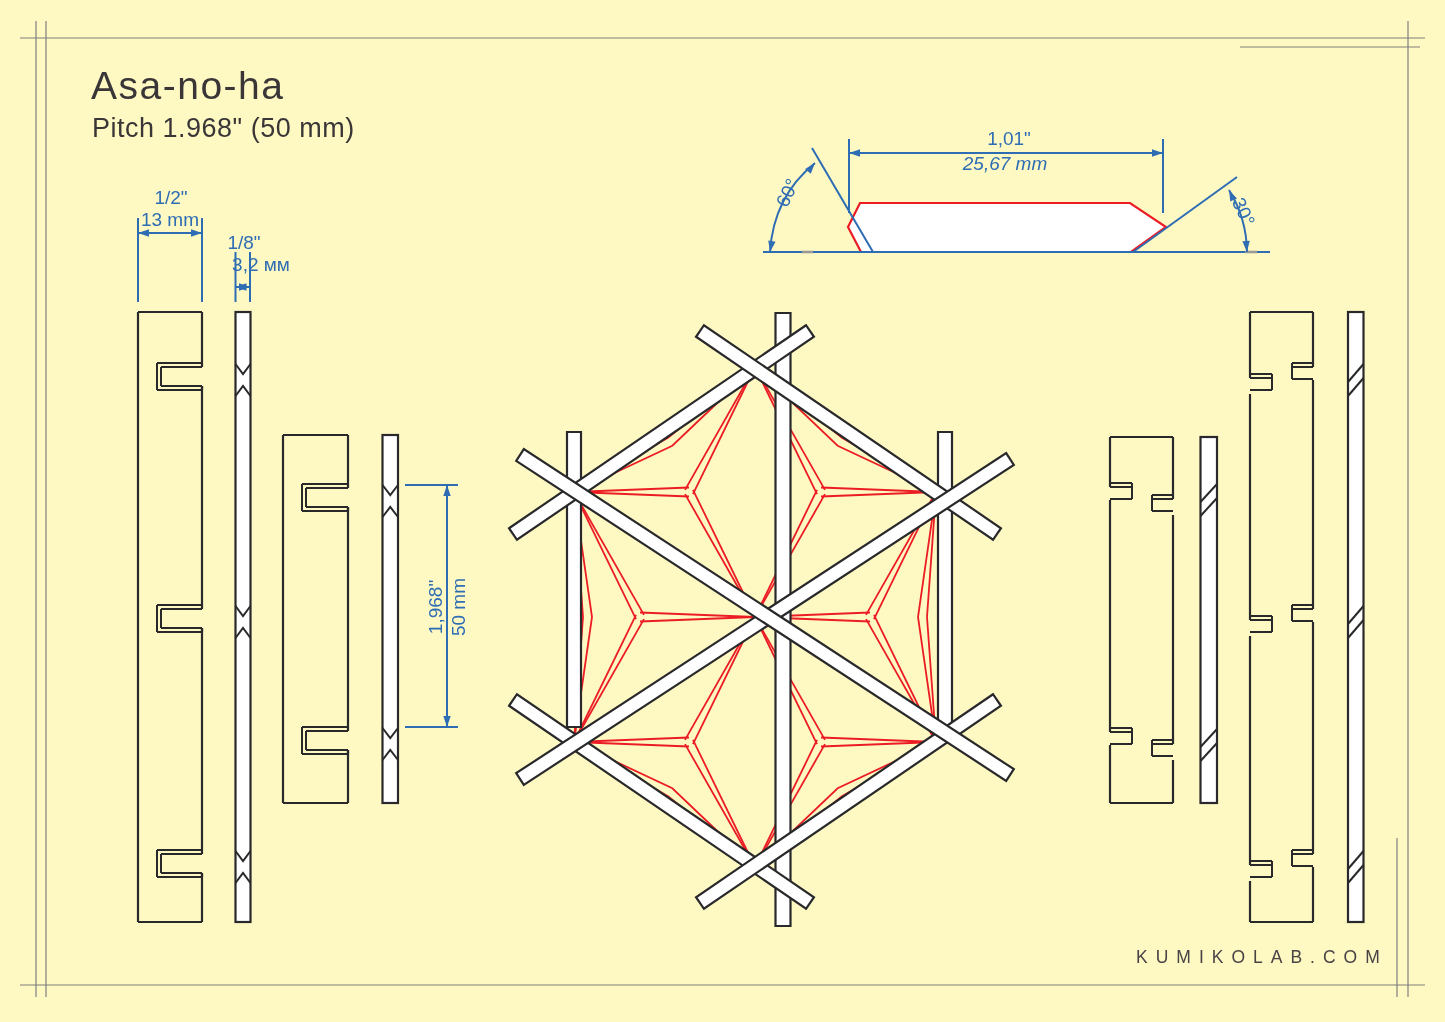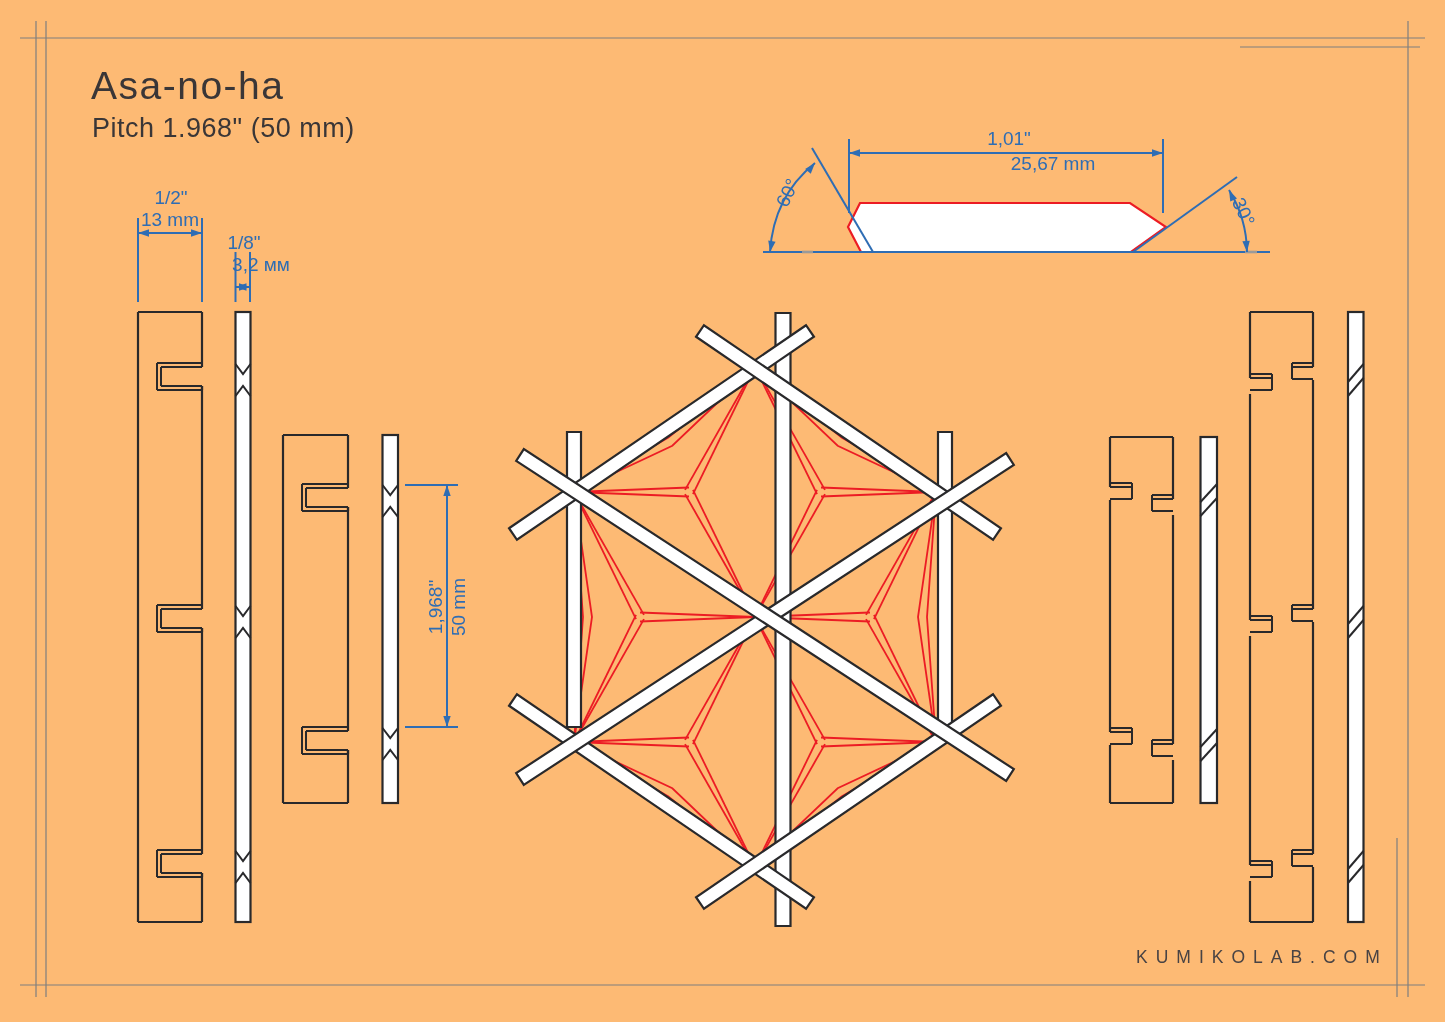--- a/index.html
+++ b/index.html
@@ -1,17 +1,17 @@
 <!DOCTYPE html>
 <html><head>
 <meta charset="utf-8">
 <style>
   html,body{margin:0;padding:0;background:#ffffff;}
   body{width:1445px;height:1022px;overflow:hidden;font-family:"Liberation Sans",sans-serif;}
-  .sheet{position:relative;width:1445px;height:1022px;background:#fdba74;}
+  .sheet{position:relative;width:1445px;height:1022px;background:#fef9c3;}
   svg{position:absolute;left:0;top:0;}
   .txt{position:absolute;white-space:nowrap;}
   .title{color:#3a3637;font-size:39px;letter-spacing:1.5px;}
   .subtitle{color:#3a3637;font-size:27px;letter-spacing:0.5px;}
   .dim{color:#2e6db4;font-size:19px;transform:translate(-50%,-50%);}
   .rot90{transform:translate(-50%,-50%) rotate(-90deg);}
   .rotL{transform:translate(-50%,-50%) rotate(-65deg);}
   .rotR{transform:translate(-50%,-50%) rotate(65deg);}
   .watermark{color:#484344;font-size:17.5px;letter-spacing:8px;}
 </style>
@@ -264,18 +264,18 @@
   <div class="txt title" style="left:91px;top:64px;">Asa-no-ha</div>
   <div class="txt subtitle" style="left:92px;top:113px;">Pitch 1.968" (50 mm)</div>
 
   <div class="txt dim" style="left:171px;top:198px;">1/2"</div>
   <div class="txt dim" style="left:170px;top:220px;text-align:right;">13 mm</div>
   <div class="txt dim" style="left:244px;top:243px;">1/8"</div>
   <div class="txt dim" style="left:261px;top:265px;">3,2 мм</div>
   <div class="txt dim rot90" style="left:436px;top:607px;">1,968"</div>
   <div class="txt dim rot90" style="left:459px;top:607px;">50 mm</div>
   <div class="txt dim" style="left:1009px;top:139px;">1,01"</div>
-  <div class="txt dim" style="left:1053px;top:164px;">25,67 mm</div>
+  <div class="txt dim" style="left:1005px;top:164px;font-style:italic;">25,67 mm</div>
   <div class="txt dim rotL" style="left:788px;top:193px;">60°</div>
   <div class="txt dim rotR" style="left:1243px;top:212px;">30°</div>
 
   <div class="txt watermark" style="left:1136px;top:947px;">KUMIKOLAB.COM</div>
 </div>
 
 </body></html>

